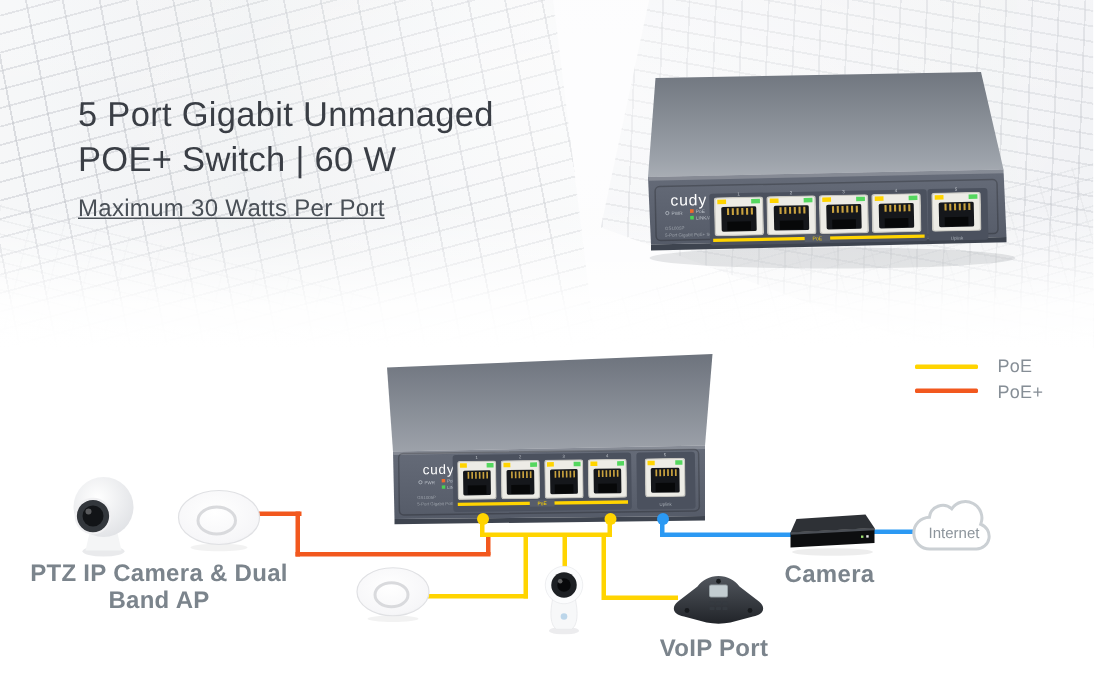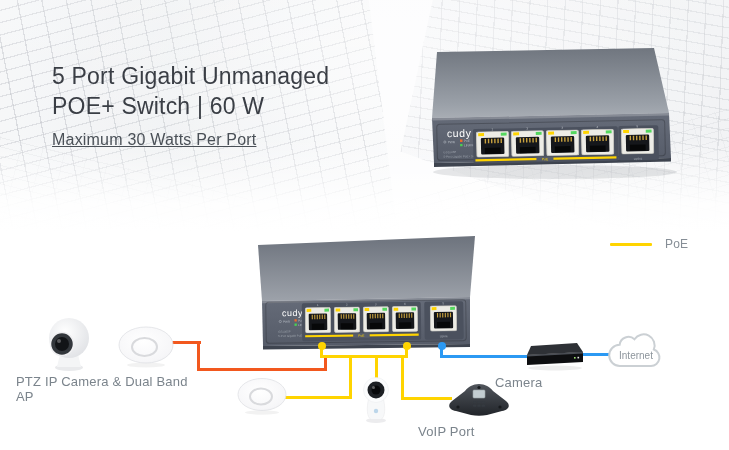--- a/index.html
+++ b/index.html
@@ -55,21 +55,21 @@
   .diagram{position:absolute;inset:0;}
   .wire{position:absolute;}
   .wire-poe{background:#FFD400;}
   .wire-poeplus{background:#F2581E;}
   .wire-nonpoe{background:#2B99F3;}
   .dot{position:absolute;width:8px;height:8px;border-radius:50%;}
   .dot-poe{background:#FFD400;}
   .dot-nonpoe{background:#2B99F3;}
   .dev{position:absolute;}
   .dev-label{
-    position:absolute;font-size:13px;color:#7b848c;letter-spacing:.2px;
+    position:absolute;text-align:center;font-size:16px;color:#7b848c;letter-spacing:.2px;font-weight:bold;
   }
   .legend{position:absolute;left:610px;top:236px;}
   .legend-row{display:flex;align-items:center;height:16.5px;}
   .legend-line{width:42px;height:2.6px;margin-right:13px;border-radius:1px;}
   .legend-label{font-size:12px;color:#868e96;letter-spacing:.2px;}
   svg{display:block;}
 </style>
 </head>
 <body>
 
@@ -173,20 +173,24 @@
     </svg>
   </section>
 
   <div class="diagram">
 
     <div class="legend">
       <div class="legend-row">
         <span class="legend-line wire-poe" style="background: rgb(255, 212, 0);"></span>
         <span class="legend-label">PoE</span>
       </div>
+      <div class="legend-row">
+        <span class="legend-line wire-poeplus" style="background: rgb(242, 88, 30);"></span>
+        <span class="legend-label">PoE+</span>
+      </div>
     </div>
 
     <i class="wire wire-poeplus" style="left: 171px; top: 341px; width: 30px; height: 3px; background: rgb(242, 88, 30);"></i>
     <i class="wire wire-poeplus" style="left: 197px; top: 341px; width: 3px; height: 30px; background: rgb(242, 88, 30);"></i>
     <i class="wire wire-poeplus" style="left: 197px; top: 368px; width: 130px; height: 3px; background: rgb(242, 88, 30);"></i>
     <i class="wire wire-poeplus" style="left: 324px; top: 356px; width: 3px; height: 14px; background: rgb(242, 88, 30);"></i>
 
     <i class="wire wire-poe" style="left: 320px; top: 348px; width: 3px; height: 9px; background: rgb(255, 212, 0);"></i>
     <i class="wire wire-poe" style="left: 320px; top: 355px; width: 88px; height: 3px; background: rgb(255, 212, 0);"></i>
     <i class="wire wire-poe" style="left: 405px; top: 348px; width: 3px; height: 9px; background: rgb(255, 212, 0);"></i>

